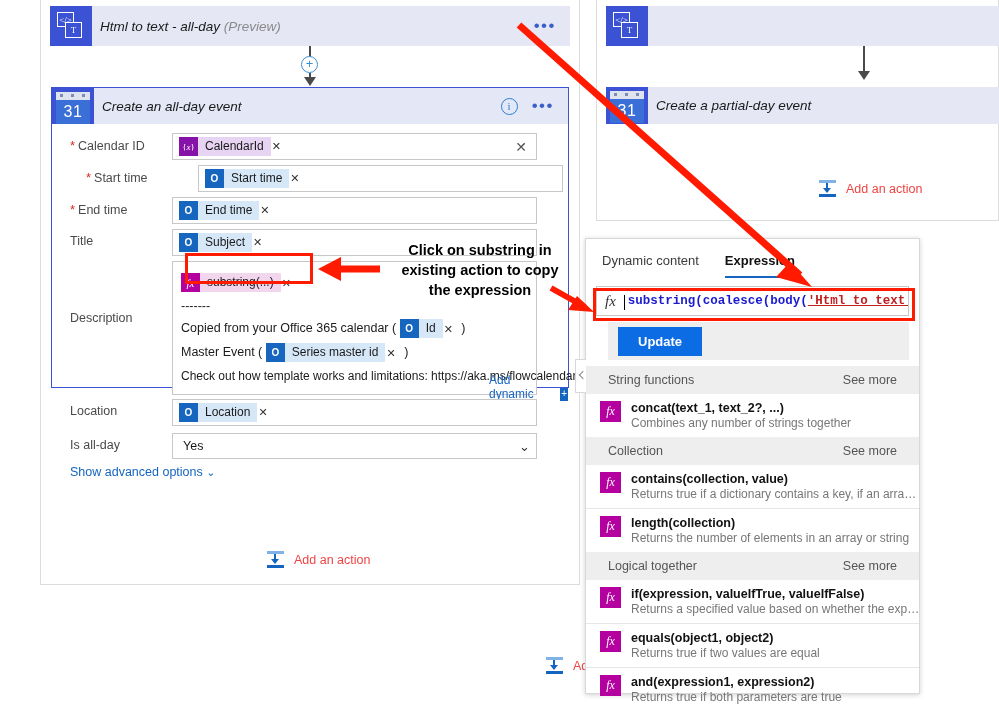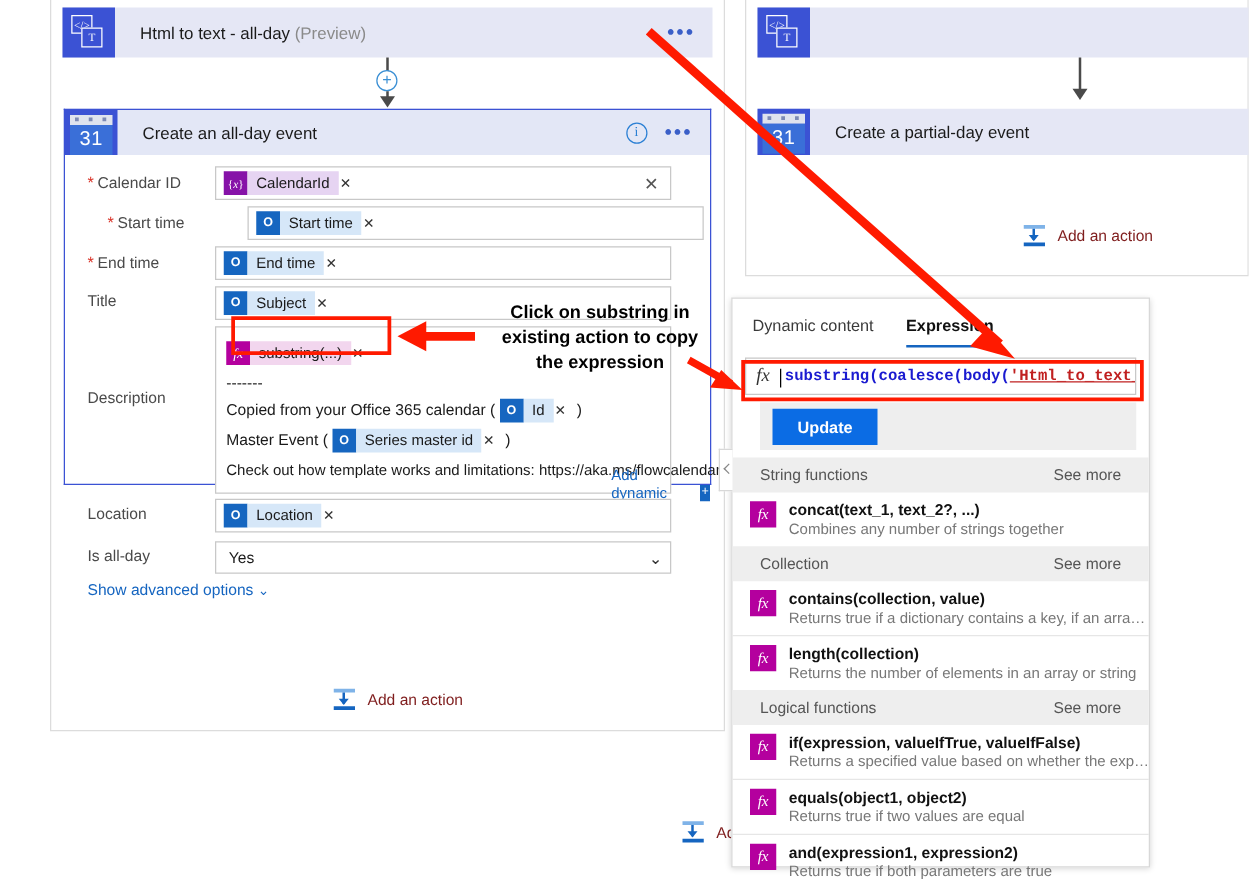--- a/index.html
+++ b/index.html
@@ -23,22 +23,23 @@
   }
   .action-card.selected { background: #e3e7f6; }
 
   .card-icon {
     width: 42px; height: 40px;
     background: #3b52d4;
     flex: 0 0 auto;
     position: relative;
   }
   .card-title {
-    font-size: 13.5px; color: #1a1a1a; padding-left: 20px;
+    font-size: 13.5px; color: #1a1a1a; padding-left: 8px;
     white-space: nowrap;
+    font-style: italic;
   }
   .card-preview { color: #8a8a8a; }
   .card-actions {
     margin-left: auto; display: flex; align-items: center; gap: 14px;
     padding-right: 14px;
   }
   .info-icon {
     width: 17px; height: 17px; border: 1.4px solid #2a7fd4; border-radius: 50%;
     color: #2a7fd4; font-size: 11px; line-height: 15px; text-align: center;
     font-family: "Liberation Serif", serif;
@@ -139,21 +140,21 @@
   .add-action .aa-ico { position: relative; width: 19px; height: 17px; }
   .aa-ico .bar { position: absolute; background: #1565c0; }
   .aa-ico .top { left: 1px; top: 0; width: 17px; height: 3px; background: #7fb3e8; }
   .aa-ico .stem { left: 8px; top: 3px; width: 2px; height: 9px; background: #1565c0; }
   .aa-ico .bot { left: 1px; top: 14px; width: 17px; height: 3px; }
   .aa-ico .vee {
     position: absolute; left: 5px; top: 8px; width: 0; height: 0;
     border-left: 4px solid transparent; border-right: 4px solid transparent;
     border-top: 5px solid #1565c0;
   }
-  .add-action .aa-label { font-size: 12.5px; color: #7f1d1d; }
+  .add-action .aa-label { font-size: 12.5px; color: #ef4444; }
 
   
   .flyout {
     position: absolute; background: #fff;
     border: 1px solid #d8d8d8;
     box-shadow: 0 1px 5px rgba(0,0,0,0.18);
   }
   .fly-tabs { display: flex; gap: 26px; padding: 14px 16px 0 16px; }
   .fly-tab { font-size: 13px; color: #3a3a3a; padding-bottom: 8px; }
   .fly-tab.active { font-weight: bold; color: #111; border-bottom: 2.5px solid #1565c0; }
@@ -469,21 +470,21 @@
     </div>
     <div class="fn-item">
       <div class="fn-ico">fx</div>
       <div>
         <div class="fn-sig">length(collection)</div>
         <div class="fn-desc">Returns the number of elements in an array or string</div>
       </div>
     </div>
 
     <div class="fn-sec-hdr">
-      <span>Logical functions</span>
+      <span>Logical together</span>
       <span class="see-more">See more</span>
     </div>
     <div class="fn-item">
       <div class="fn-ico">fx</div>
       <div>
         <div class="fn-sig">if(expression, valueIfTrue, valueIfFalse)</div>
         <div class="fn-desc">Returns a specified value based on whether the expression r...</div>
       </div>
     </div>
     <div class="fn-item">

